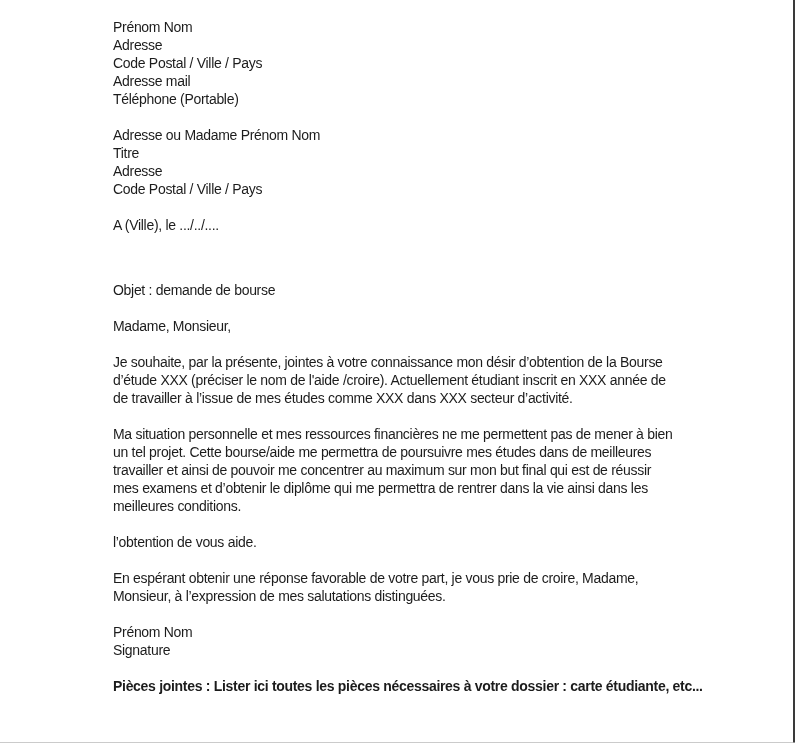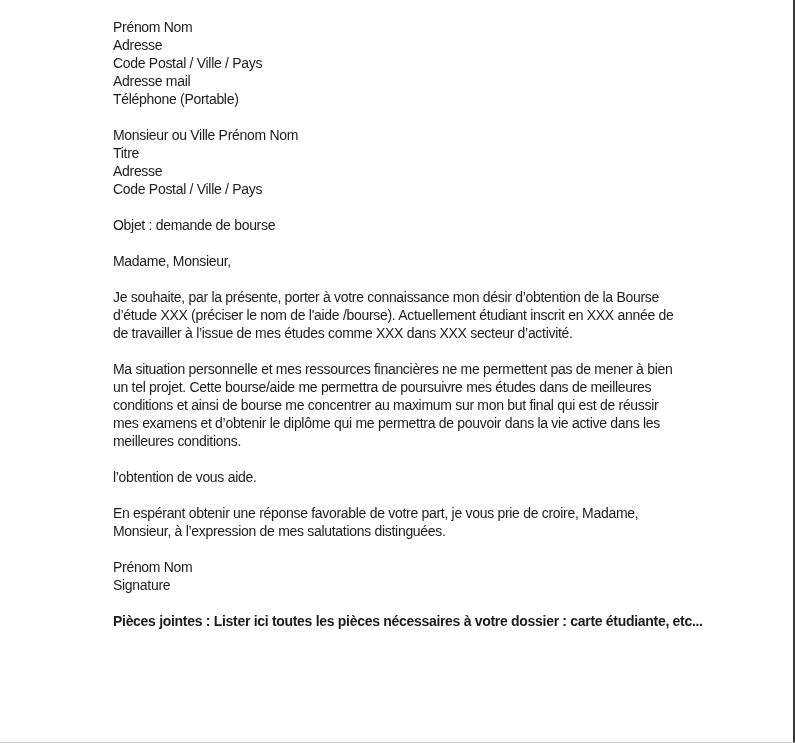--- a/index.html
+++ b/index.html
@@ -57,46 +57,49 @@
 
     <div class="block">
       <div class="line">Prénom Nom</div>
       <div class="line">Adresse</div>
       <div class="line">Code Postal / Ville / Pays</div>
       <div class="line">Adresse mail</div>
       <div class="line">Téléphone (Portable)</div>
     </div>
 
     <div class="block">
-      <div class="line">Monsieur ou Ville Prénom Nom</div>
+      <div class="line">Adresse ou Madame Prénom Nom</div>
       <div class="line">Titre</div>
       <div class="line">Adresse</div>
       <div class="line">Code Postal / Ville / Pays</div>
     </div>
 
+    <div class="block gap-large">
+      <div class="line">A (Ville), le .../../....</div>
+    </div>
 
     <div class="block">
       <div class="line">Objet : demande de bourse</div>
     </div>
 
     <div class="block">
       <div class="line">Madame, Monsieur,</div>
     </div>
 
     <div class="block">
-      <div class="line">Je souhaite, par la présente, porter à votre connaissance mon désir d’obtention de la Bourse</div>
-      <div class="line">d’étude XXX (préciser le nom de l'aide /bourse). Actuellement étudiant inscrit en XXX année de</div>
+      <div class="line">Je souhaite, par la présente, jointes à votre connaissance mon désir d’obtention de la Bourse</div>
+      <div class="line">d’étude XXX (préciser le nom de l'aide /croire). Actuellement étudiant inscrit en XXX année de</div>
       <div class="line">de travailler à l’issue de mes études comme XXX dans XXX secteur d’activité.</div>
     </div>
 
     <div class="block">
       <div class="line">Ma situation personnelle et mes ressources financières ne me permettent pas de mener à bien</div>
       <div class="line">un tel projet. Cette bourse/aide me permettra de poursuivre mes études dans de meilleures</div>
-      <div class="line">conditions et ainsi de bourse me concentrer au maximum sur mon but final qui est de réussir</div>
-      <div class="line">mes examens et d’obtenir le diplôme qui me permettra de pouvoir dans la vie active dans les</div>
+      <div class="line">travailler et ainsi de pouvoir me concentrer au maximum sur mon but final qui est de réussir</div>
+      <div class="line">mes examens et d’obtenir le diplôme qui me permettra de rentrer dans la vie ainsi dans les</div>
       <div class="line">meilleures conditions.</div>
     </div>
 
     <div class="block">
       <div class="line">l’obtention de vous aide.</div>
     </div>
 
     <div class="block">
       <div class="line">En espérant obtenir une réponse favorable de votre part, je vous prie de croire, Madame,</div>
       <div class="line">Monsieur, à l’expression de mes salutations distinguées.</div>

